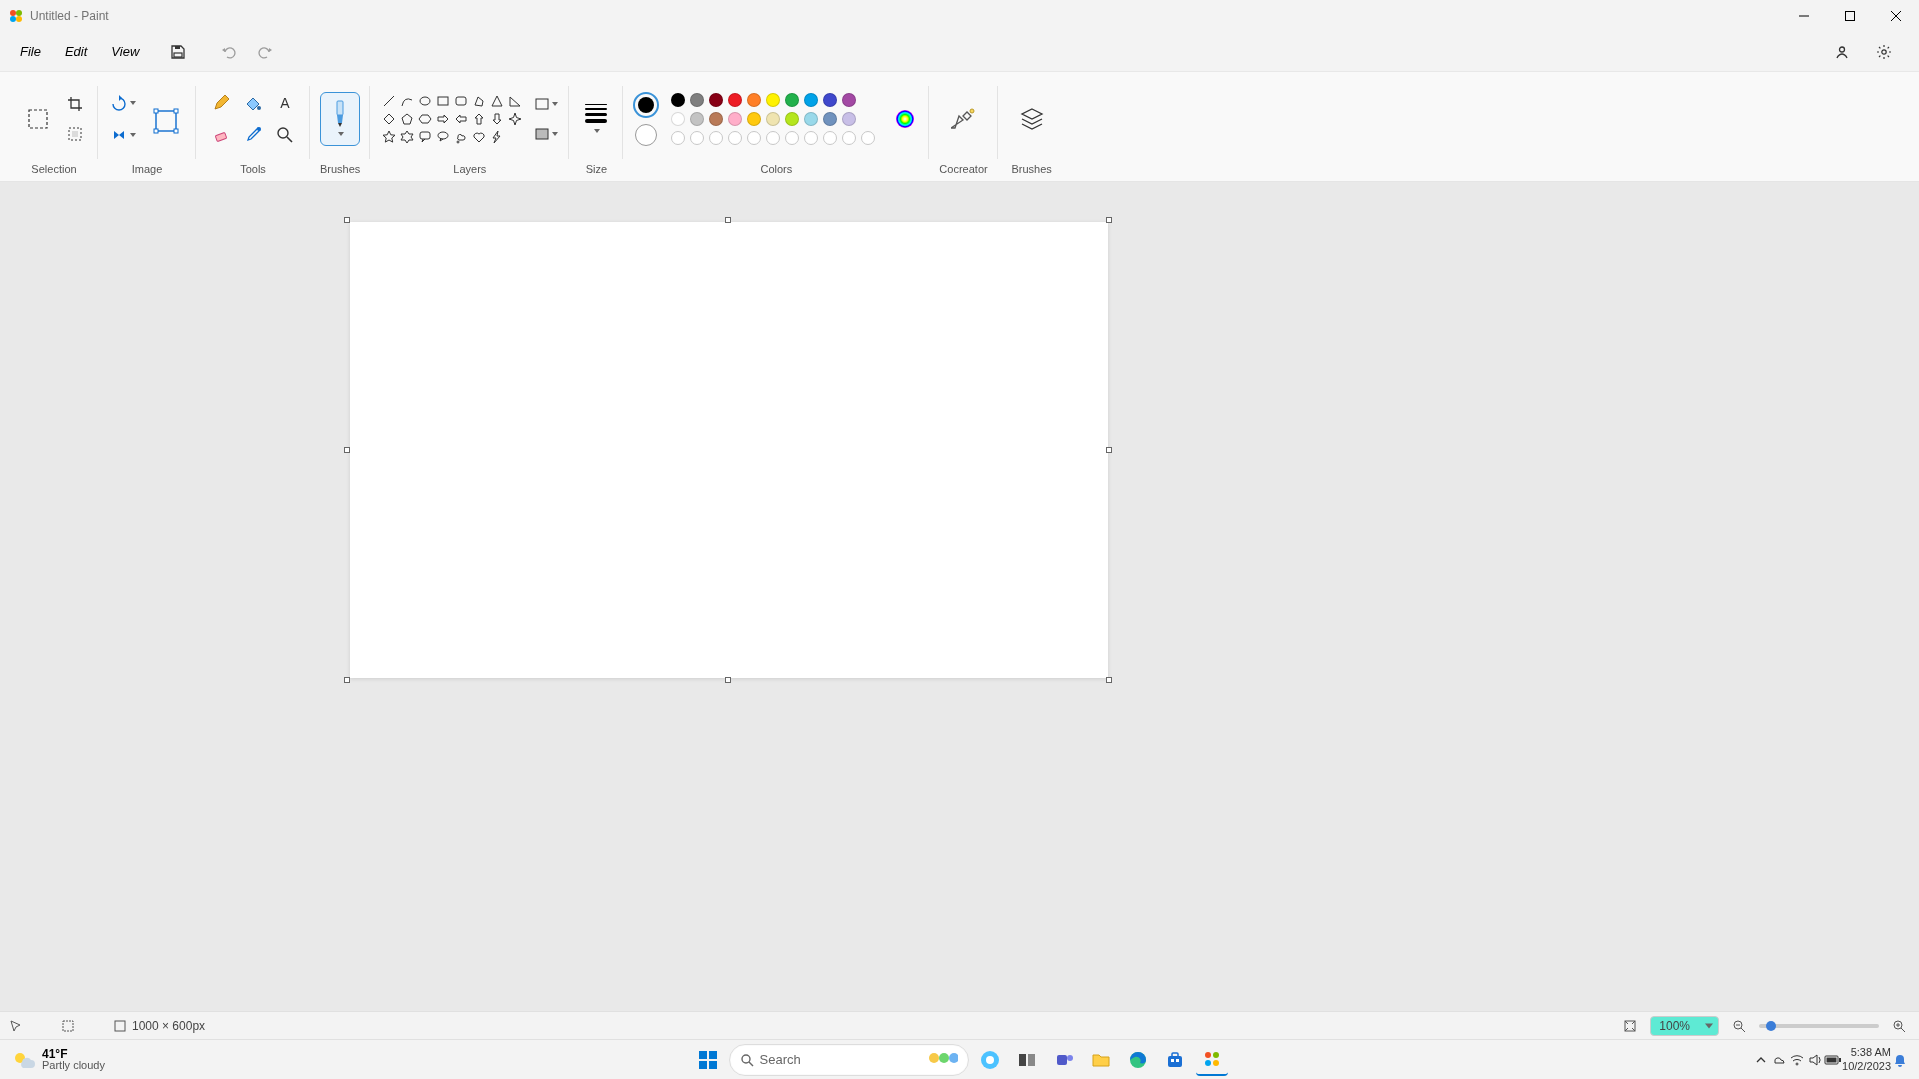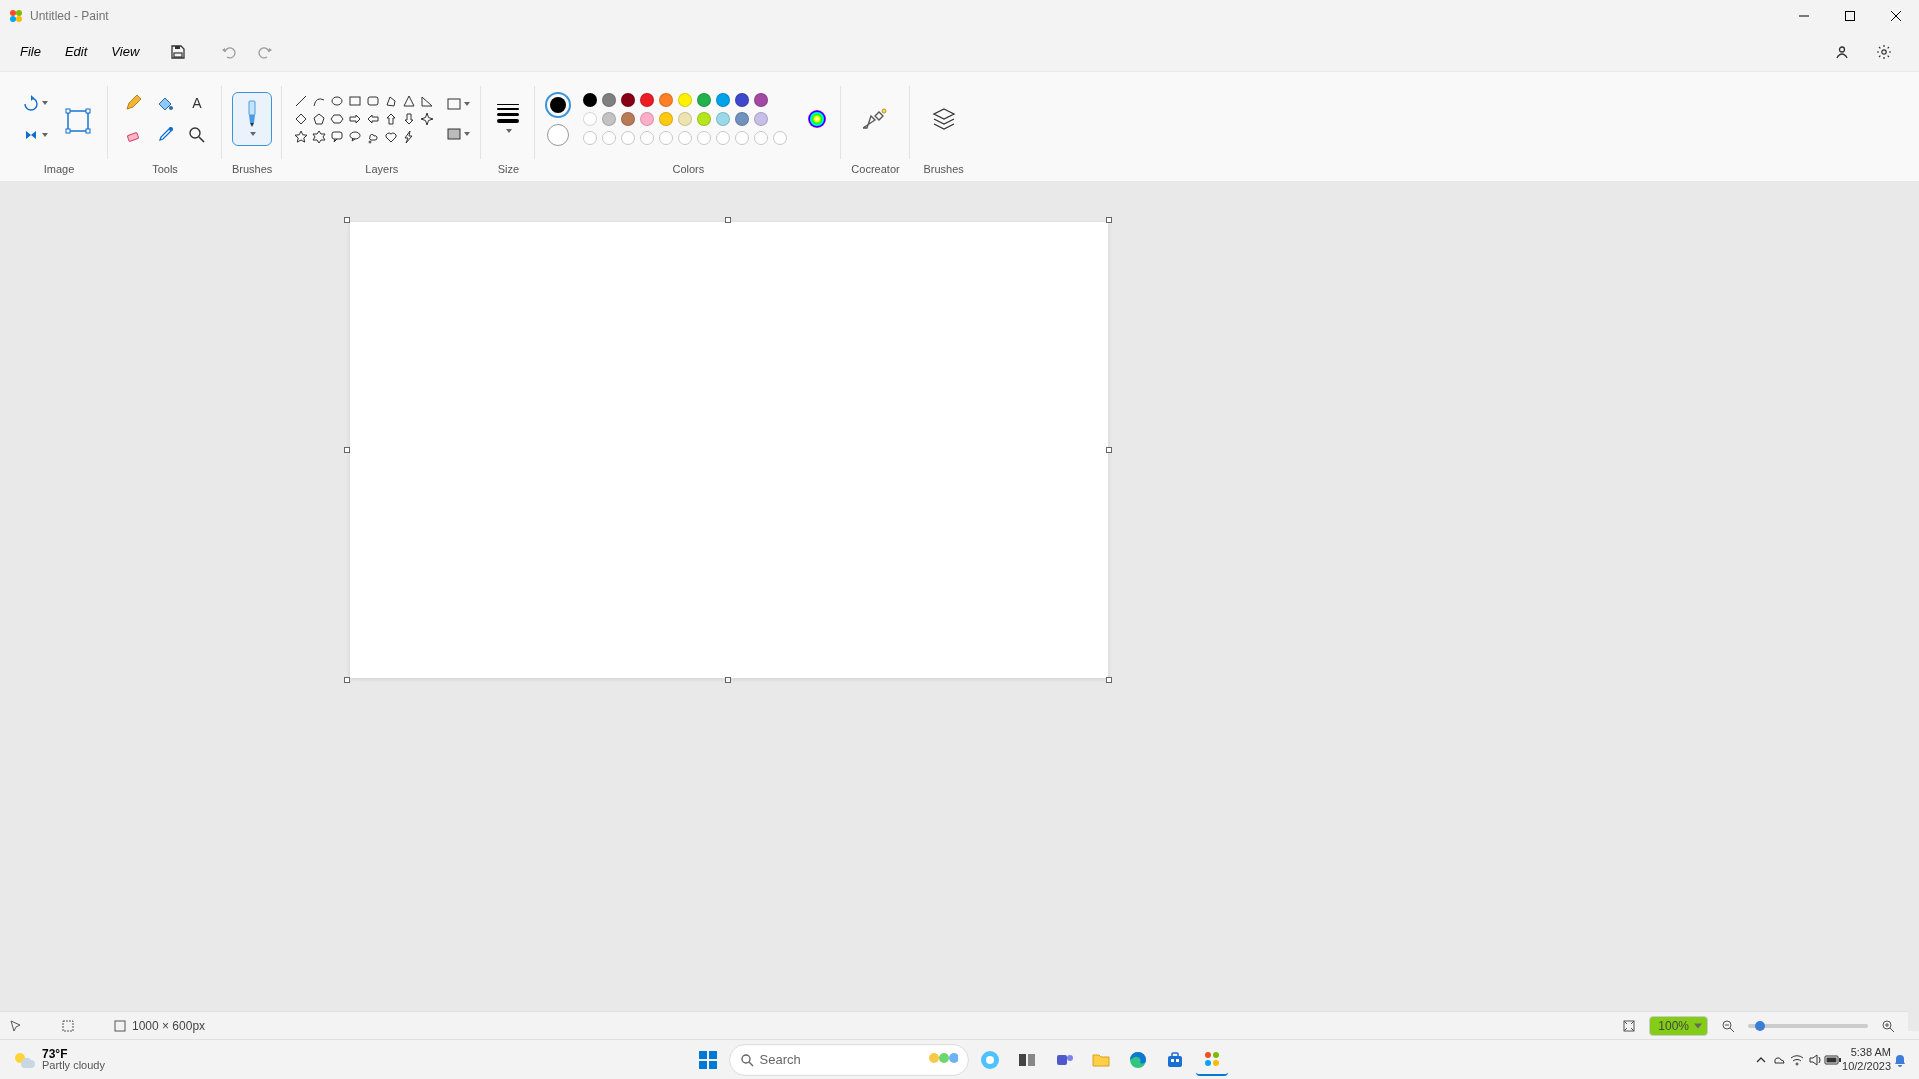--- a/index.html
+++ b/index.html
@@ -67,24 +67,24 @@
 
 
 .big-btn { width:48px; height:48px; display:flex;align-items:center;justify-content:center;border-radius:6px; position:relative;}
 
 
 .canvas-area { position:absolute; top:182px; left:0; right:0; bottom:48px; background:#e9e9e9;}
 .canvas { position:absolute; background:#fff; box-shadow: 0 1px 4px rgba(0,0,0,.12);}
 .handle { position:absolute; width:6px; height:6px; border:1px solid #666; background:#fff;}
 
 
-.statusbar { position:absolute; left:0; right:11px; bottom:40px; height:28px; background:#f3f3f3; display:flex;align-items:center; padding:0 10px; font-size:12px; color:#444; border-top:1px solid #e0e0e0;}
+.statusbar { position:absolute; left:0; right:0; bottom:40px; height:28px; background:#f3f3f3; display:flex;align-items:center; padding:0 10px; font-size:12px; color:#444; border-top:1px solid #e0e0e0;}
 .statusbar .segment { display:flex; align-items:center; gap:6px; margin-right:40px;}
 .zoom-ctrl { margin-left:auto; display:flex;align-items:center; gap:10px;}
-.zoom-dd { border:1px solid #ccc; border-radius:4px; padding:2px 18px 2px 8px; font-size:12px; position:relative; background:#84cc16;}
+.zoom-dd { border:1px solid #ccc; border-radius:4px; padding:2px 28px 2px 8px; font-size:12px; position:relative; background:#5eead4;}
 .zoom-dd::after{content:"";position:absolute;right:5px;top:50%;transform:translateY(-50%);border-left:4px solid transparent;border-right:4px solid transparent;border-top:5px solid #666;}
 .slider { width:120px; height:4px; background:#ccc; border-radius:2px; position:relative;}
 .slider .knob { position:absolute; left:12px; top:50%; transform:translate(-50%,-50%); width:10px;height:10px;border-radius:50%;background:#3b7dd8;}
 .zoom-end-btn{width:20px;height:20px;display:flex;align-items:center;justify-content:center;border-radius:4px;}
 
 
 .taskbar { position:absolute; bottom:0; left:0; right:0; height:40px; background:#f3f3f3; display:flex;align-items:center; border-top:1px solid #e0e0e0;}
 .weather { display:flex; align-items:center; gap:6px; padding-left:12px;}
 .weather .wicon{width:24px;height:24px;}
 .weather .wtext{display:flex;flex-direction:column;line-height:1; }
@@ -165,20 +165,45 @@
         <svg width="16" height="16" viewBox="0 0 16 16">
           <circle cx="8" cy="8" r="2.2" fill="none" stroke="#333" stroke-width="1.2"></circle>
           <path d="M8 1v2M8 13v2M1 8h2M13 8h2M3 3l1.4 1.4M11.6 11.6L13 13M13 3l-1.4 1.4M4.4 11.6L3 13" stroke="#333" stroke-width="1.2"></path>
         </svg>
       </div>
   </div>
 </div>
 
 <div class="ribbon">
 
+  <div class="group">
+    <div class="group-body">
+      <div style="display:flex;align-items:center;">
+        <div class="sel-main">
+          <svg width="22" height="22">
+              <rect x="2" y="2" width="18" height="18" fill="none" stroke="#333" stroke-width="1.2" stroke-dasharray="3 2"></rect>
+            </svg>
+        </div>
+        <div class="sel-side">
+          <div class="icon-btn">
+              <svg width="16" height="16">
+                <path d="M4 1v11h11M1 4h11v11" fill="none" stroke="#333" stroke-width="1.3"></path>
+              </svg>
+            </div>
+          <div class="icon-btn">
+              <svg width="16" height="16">
+                <rect x="2" y="2" width="12" height="12" fill="none" stroke="#333" stroke-width="1" stroke-dasharray="2 2"></rect>
+                <rect x="5" y="5" width="6" height="6" fill="#333" opacity=".15"></rect>
+              </svg>
+            </div>
+        </div>
+      </div>
+    </div>
+    <div class="group-label">Selection</div>
+  </div>
 
   <div class="group">
     <div class="group-body">
       <div style="display:flex;align-items:center;">
         <div class="img-col">
           <div class="img-btn">
               <svg width="18" height="16">
                 <path d="M9 3a6 6 0 1 1-6 6" fill="none" stroke="#0d6ccf" stroke-width="1.4"></path>
                 <path d="M9 0l3 3-3 3z" fill="#0d6ccf"></path>
               </svg>
@@ -573,21 +598,21 @@
   </div>
 </div>
 
 <div class="taskbar">
   <div class="weather">
     <svg class="wicon" width="24" height="24">
         <circle cx="8" cy="10" r="5" fill="#ffd43b"></circle>
         <path d="M10 14a5 5 0 019-2 4 4 0 010 8H11a4 4 0 01-1-6z" fill="#c9d7e4"></path>
       </svg>
     <div class="wtext">
-      <span class="temp">73°F</span>
+      <span class="temp">41°F</span>
       <span class="cond">Partly cloudy</span>
     </div>
   </div>
   <div class="task-center">
     <div class="task-icon">
         <svg width="20" height="20">
           <rect x="1" y="1" width="8" height="8" fill="#0078d4"></rect>
           <rect x="11" y="1" width="8" height="8" fill="#0078d4"></rect>
           <rect x="1" y="11" width="8" height="8" fill="#0078d4"></rect>
           <rect x="11" y="11" width="8" height="8" fill="#0078d4"></rect>

